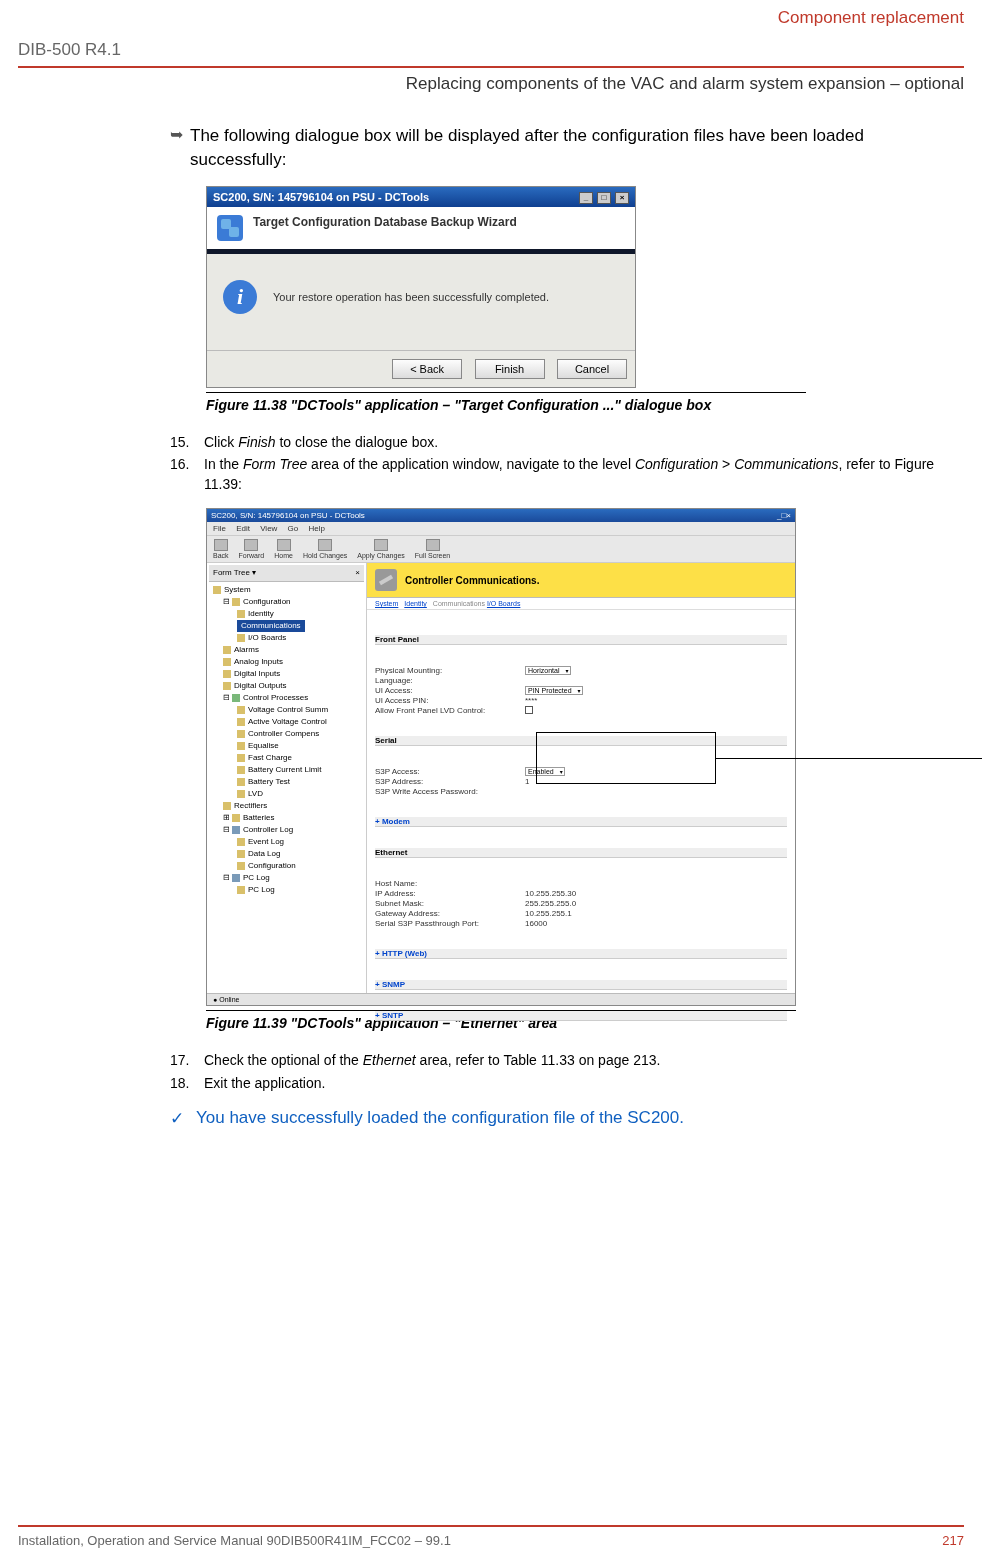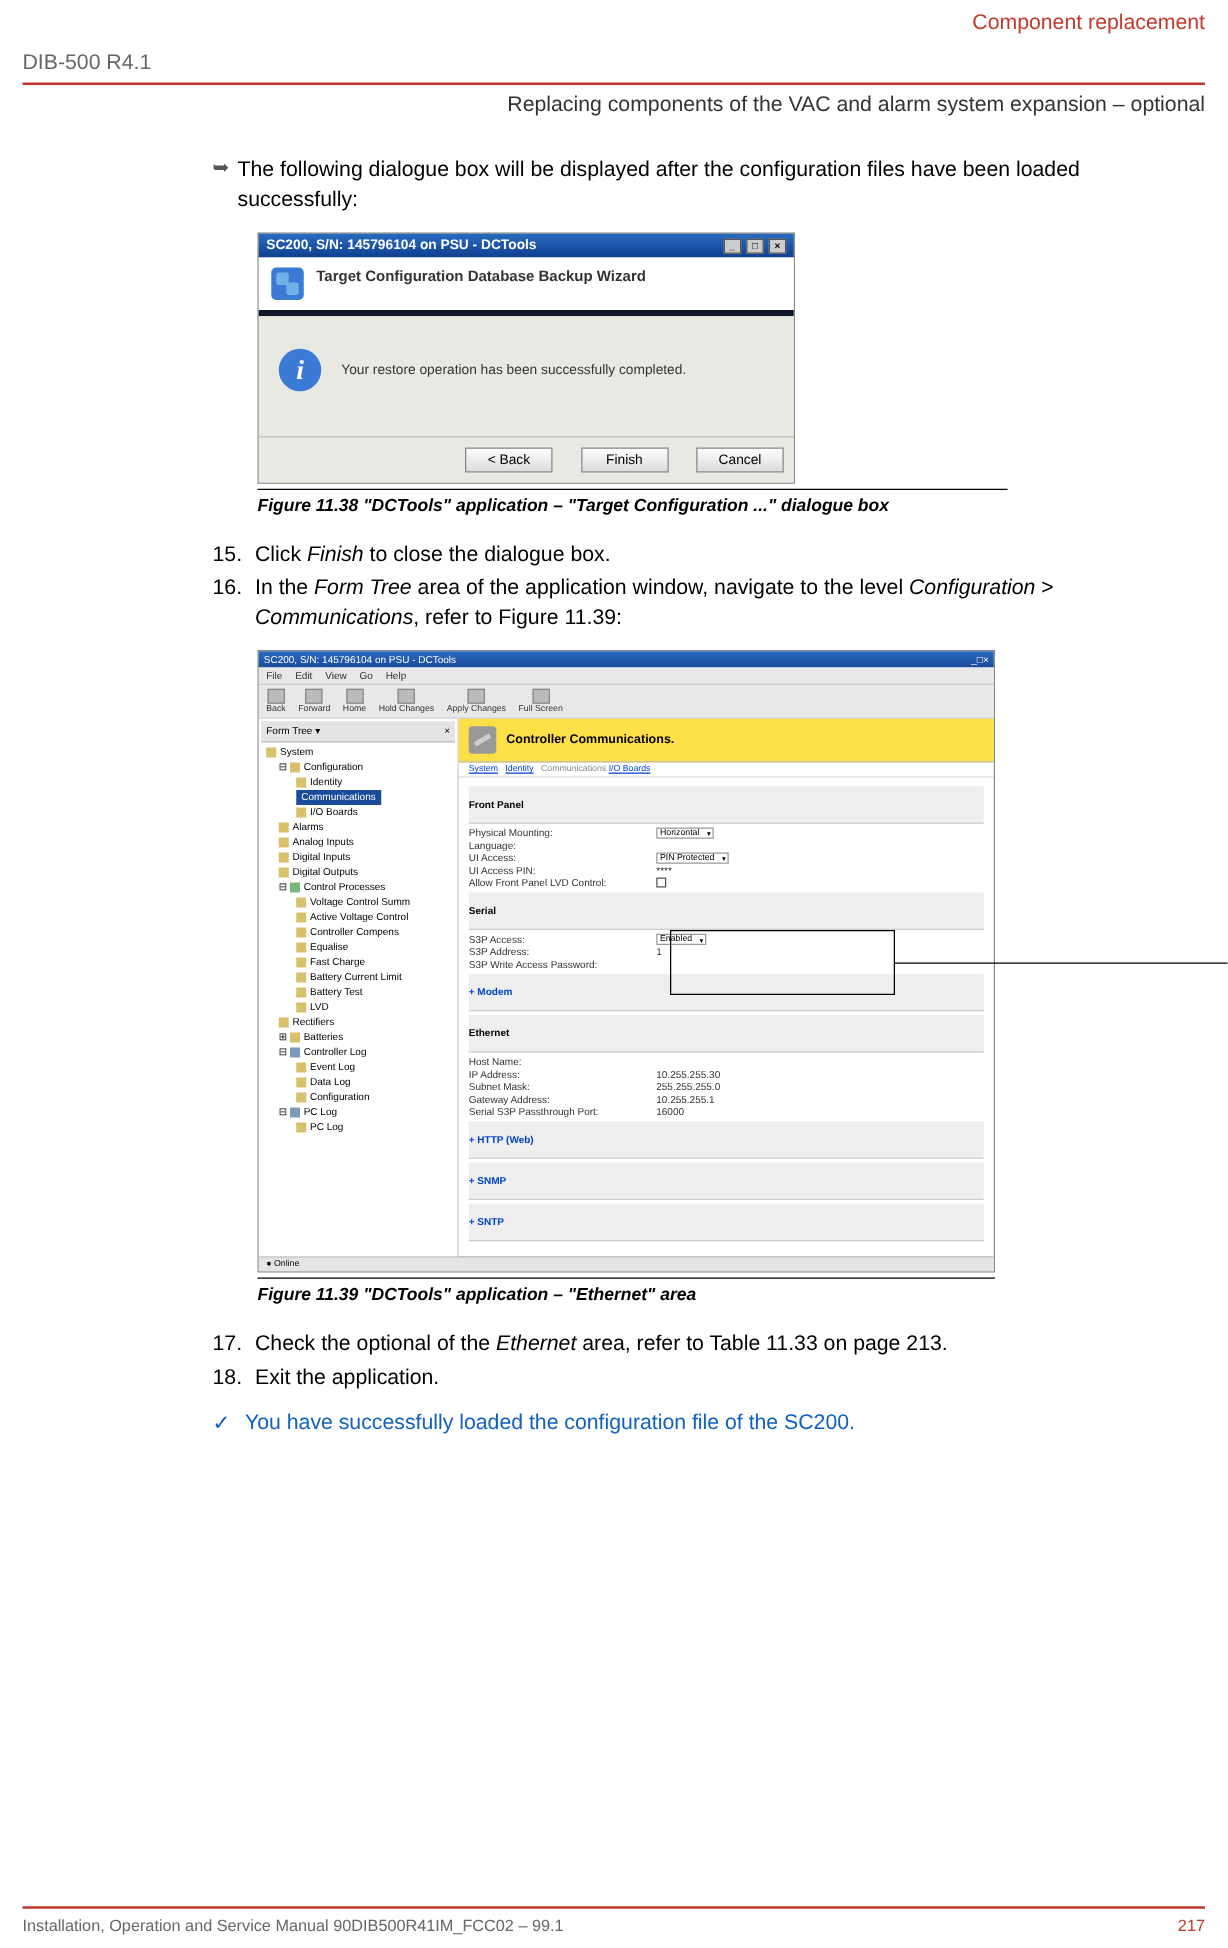--- a/index.html
+++ b/index.html
@@ -134,21 +134,21 @@
     text-align: right;
     background: #e9e9e4;
   }
   .dlg-btn {
     display: inline-block;
     min-width: 70px;
     padding: 3px 10px;
     border: 1px solid #888;
     background: linear-gradient(#fdfdfd, #dcdcdc);
     font-size: 11px;
-    margin-left: 18px;
+    margin-left: 8px;
     text-align: center;
   }
   .fig-caption {
     margin-left: 36px;
     font-size: 14px;
     font-style: italic;
     font-weight: bold;
     color: #000;
     border-top: 1px solid #000;
     padding-top: 4px;
@@ -160,21 +160,21 @@
     font-size: 14px;
     font-style: italic;
     font-weight: bold;
     color: #000;
     border-top: 1px solid #000;
     padding-top: 4px;
     margin-bottom: 20px;
     max-width: 590px;
   }
   .numlist {
-    font-size: 17px;
+    font-size: 14px;
     line-height: 1.4;
     margin-bottom: 14px;
   }
   .numlist .li {
     display: flex;
     margin-bottom: 3px;
   }
   .numlist .num { flex-shrink: 0; width: 34px; }
   .italic { font-style: italic; }
   
@@ -246,21 +246,21 @@
     border-bottom: 1px solid #bbb;
     display:flex; align-items:center; gap:8px;
   }
   .wrench { width:22px; height:22px; background:#999; border-radius:3px; position:relative;}
   .wrench::after { content:""; position:absolute; width:14px; height:4px; background:#ccc; top:9px; left:4px; transform:rotate(-30deg);}
   .dlg2-rhead-title { font-size:10px; font-weight:bold; }
   .dlg2-crumbs { font-size:7px; padding:2px 8px; border-bottom:1px solid #ddd;}
   .dlg2-crumbs a { color:#0044cc; text-decoration:underline; margin-right:4px;}
   .dlg2-crumbs .cur { color:#888;}
   .dlg2-section { padding: 4px 8px; font-size: 8px; }
-  .sec-h { font-weight: bold; background:#eee; padding:10px 0; border-bottom:1px solid #ccc; margin:3px 0;}
+  .sec-h { font-weight: bold; background:#eee; padding:0 0; border-bottom:1px solid #ccc; margin:21px 0;}
   .kv { display:flex; margin:1px 0;}
   .kv .k { width:150px; color:#333;}
   .kv .v { color:#333;}
   .mini-sel { border:1px solid #999; padding:0 10px 0 2px; font-size:7px; background:#fff; position:relative;}
   .mini-sel::after { content:"▾"; position:absolute; right:1px; font-size:6px;}
   .chk { display:inline-block; width:8px; height:8px; border:1px solid #555; background:#fff;}
   .plus-sec { color:#0044cc; }
   .dlg2-status { background:#e4e4e4; border-top:1px solid #bbb; padding:2px 6px; font-size:7px;}
   .callout-box {
     position: absolute;

